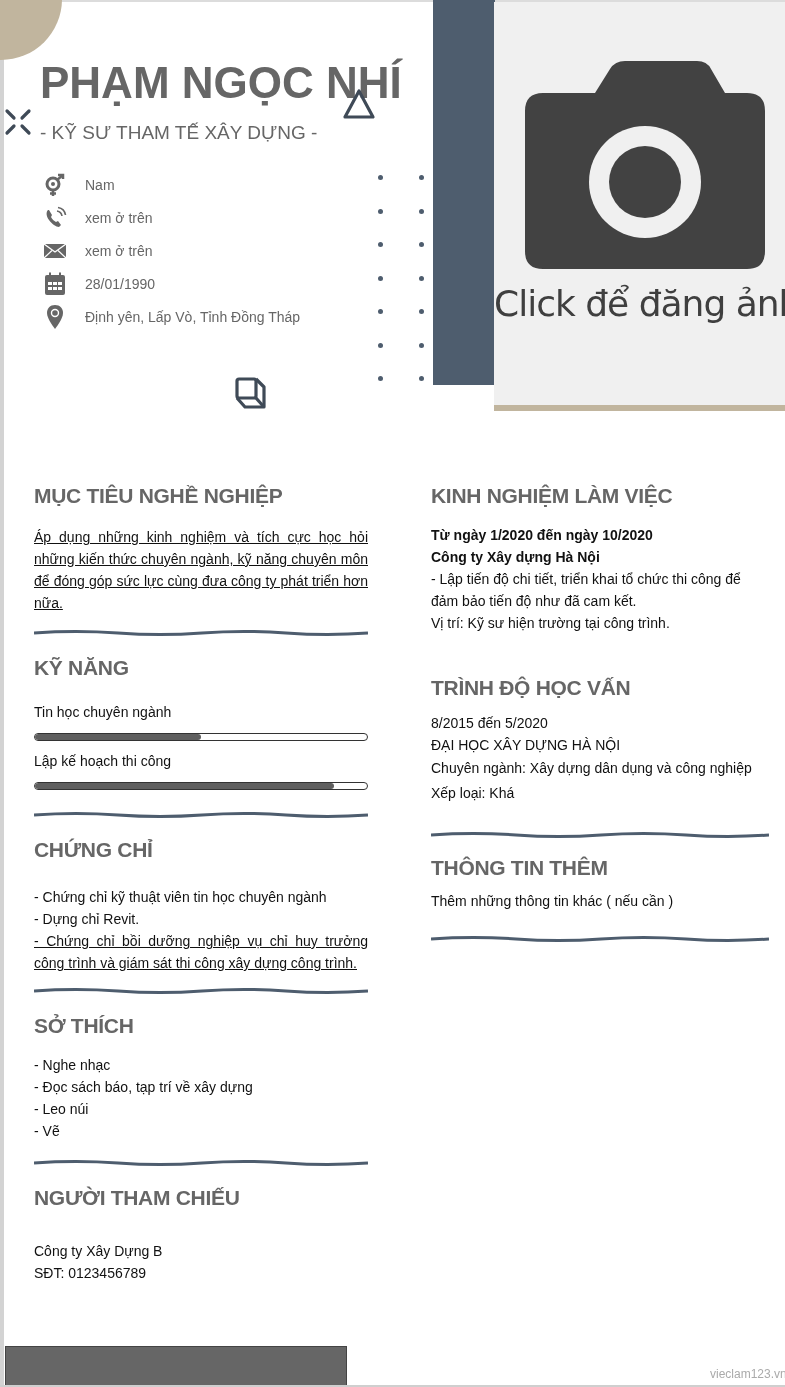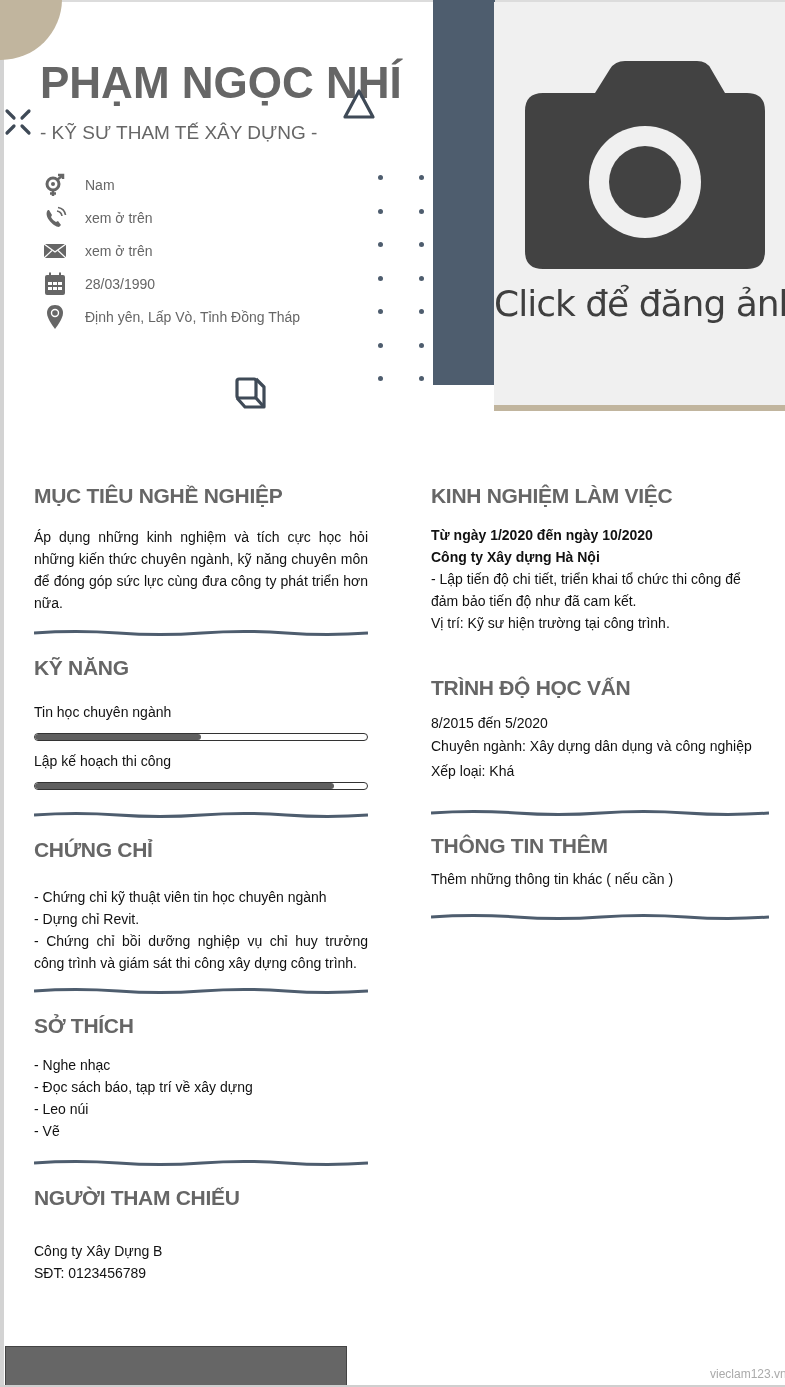--- a/index.html
+++ b/index.html
@@ -24,21 +24,21 @@
   .dark-bar { position: absolute; left: 433px; top: 0; width: 62px; height: 385px; background: #4e5d6e; }
   .photo { position: absolute; left: 494px; top: 2px; width: 291px; height: 403px; background: #f0f0f0; cursor: pointer; }
   .photo-bottom { position: absolute; left: 494px; top: 405px; width: 291px; height: 6px; background: #c1b59e; }
   .camera { position: absolute; left: 31px; top: 59px; width: 240px; height: 208px; }
   .photo-label { position: absolute; left: 0; top: 281px; font-size: 36px; color: #3f3f3f; white-space: nowrap; font-family: "DejaVu Sans", sans-serif; letter-spacing: -1px; }
   .col { position: absolute; width: 334px; }
   .col-left { left: 34px; top: 484px; }
   .col-right { left: 431px; top: 484px; width: 338px; }
   .sec-title { font-size: 21px; font-weight: bold; color: #666; margin-bottom: 14px; letter-spacing: -0.3px; white-space: nowrap; }
   .sec-body { font-size: 14px; color: #111; line-height: 22px; }
-  .justify { text-align: justify; }
+  .justify { text-align: justify; text-decoration: underline; }
   .wave { display: block; width: 334px; height: 10px; margin: 14px 0 18px 0; }
   .skill-label { font-size: 14px; color: #111; margin-bottom: 13px; }
   .bar { width: 334px; height: 8px; border: 1px solid #333; border-radius: 5px; background: #fff; overflow: hidden; margin-bottom: 12px; }
   .bar-fill { height: 100%; background: #5f5f5f; border-radius: 4px; }
   .bold { font-weight: bold; }
   .footer-box { position: absolute; left: 5px; top: 1346px; width: 342px; height: 41px; background: #666; border: 1px solid #444; }
   .watermark { position: absolute; left: 710px; top: 1367px; font-size: 12px; color: #aaa; white-space: nowrap; }
   .bottom-line { position: absolute; left: 0; top: 1385px; width: 785px; height: 2px; background: #cfcfcf; }
 </style>
 </head>
@@ -110,21 +110,21 @@
             <g fill="#fff">
               <rect x="4" y="10" width="4" height="3"></rect>
               <rect x="9" y="10" width="4" height="3"></rect>
               <rect x="14" y="10" width="4" height="3"></rect>
               <rect x="4" y="15" width="4" height="3"></rect>
               <rect x="9" y="15" width="4" height="3"></rect>
               <rect x="14" y="15" width="4" height="3"></rect>
             </g>
           </svg>
       </span>
-      <span class="info-text">28/03/1990</span>
+      <span class="info-text">28/01/1990</span>
     </div>
     <div class="info-row">
       <span class="info-icon">
         <svg width="18" height="26" viewBox="0 0 18 26">
             <path d="M9 1 C4 1 1 4.5 1 9 C1 15 9 25 9 25 C9 25 17 15 17 9 C17 4.5 14 1 9 1 Z" fill="#666"></path>
             <circle cx="9" cy="9" r="3.5" fill="none" stroke="#fff" stroke-width="1.4"></circle>
           </svg>
       </span>
       <span class="info-text">Định yên, Lấp Vò, Tỉnh Đồng Tháp</span>
     </div>
@@ -238,20 +238,21 @@
       <div class="sec-title" style="margin-bottom:16px;">KINH NGHIỆM LÀM VIỆC</div>
       <div class="sec-body bold">Từ ngày 1/2020 đến ngày 10/2020</div>
       <div class="sec-body bold">Công ty Xây dựng Hà Nội</div>
       <div class="sec-body">- Lập tiến độ chi tiết, triển khai tổ chức thi công để đảm bảo tiến độ như đã cam kết.</div>
       <div class="sec-body">Vị trí: Kỹ sư hiện trường tại công trình.</div>
     </section>
 
     <section style="margin-top:42px;">
       <div class="sec-title" style="margin-bottom:12px;">TRÌNH ĐỘ HỌC VẤN</div>
       <div class="sec-body">8/2015 đến 5/2020</div>
+      <div class="sec-body">ĐẠI HỌC XÂY DỰNG HÀ NỘI</div>
       <div class="sec-body" style="line-height:25px;">Chuyên ngành: Xây dựng dân dụng và công nghiệp</div>
       <div class="sec-body" style="line-height:25px;">Xếp loại: Khá</div>
       <svg class="wave" viewBox="0 0 334 10" preserveAspectRatio="none" style="margin-top:24px; width:338px;">
           <path d="M0 5 Q42 2 84 5 T168 5 T252 5 T334 5" fill="none" stroke="#4e5d6e" stroke-width="3"></path>
         </svg>
     </section>
 
     <section>
       <div class="sec-title" style="margin-top:-2px; margin-bottom:10px;">THÔNG TIN THÊM</div>
       <div class="sec-body">Thêm những thông tin khác ( nếu cần )</div>

